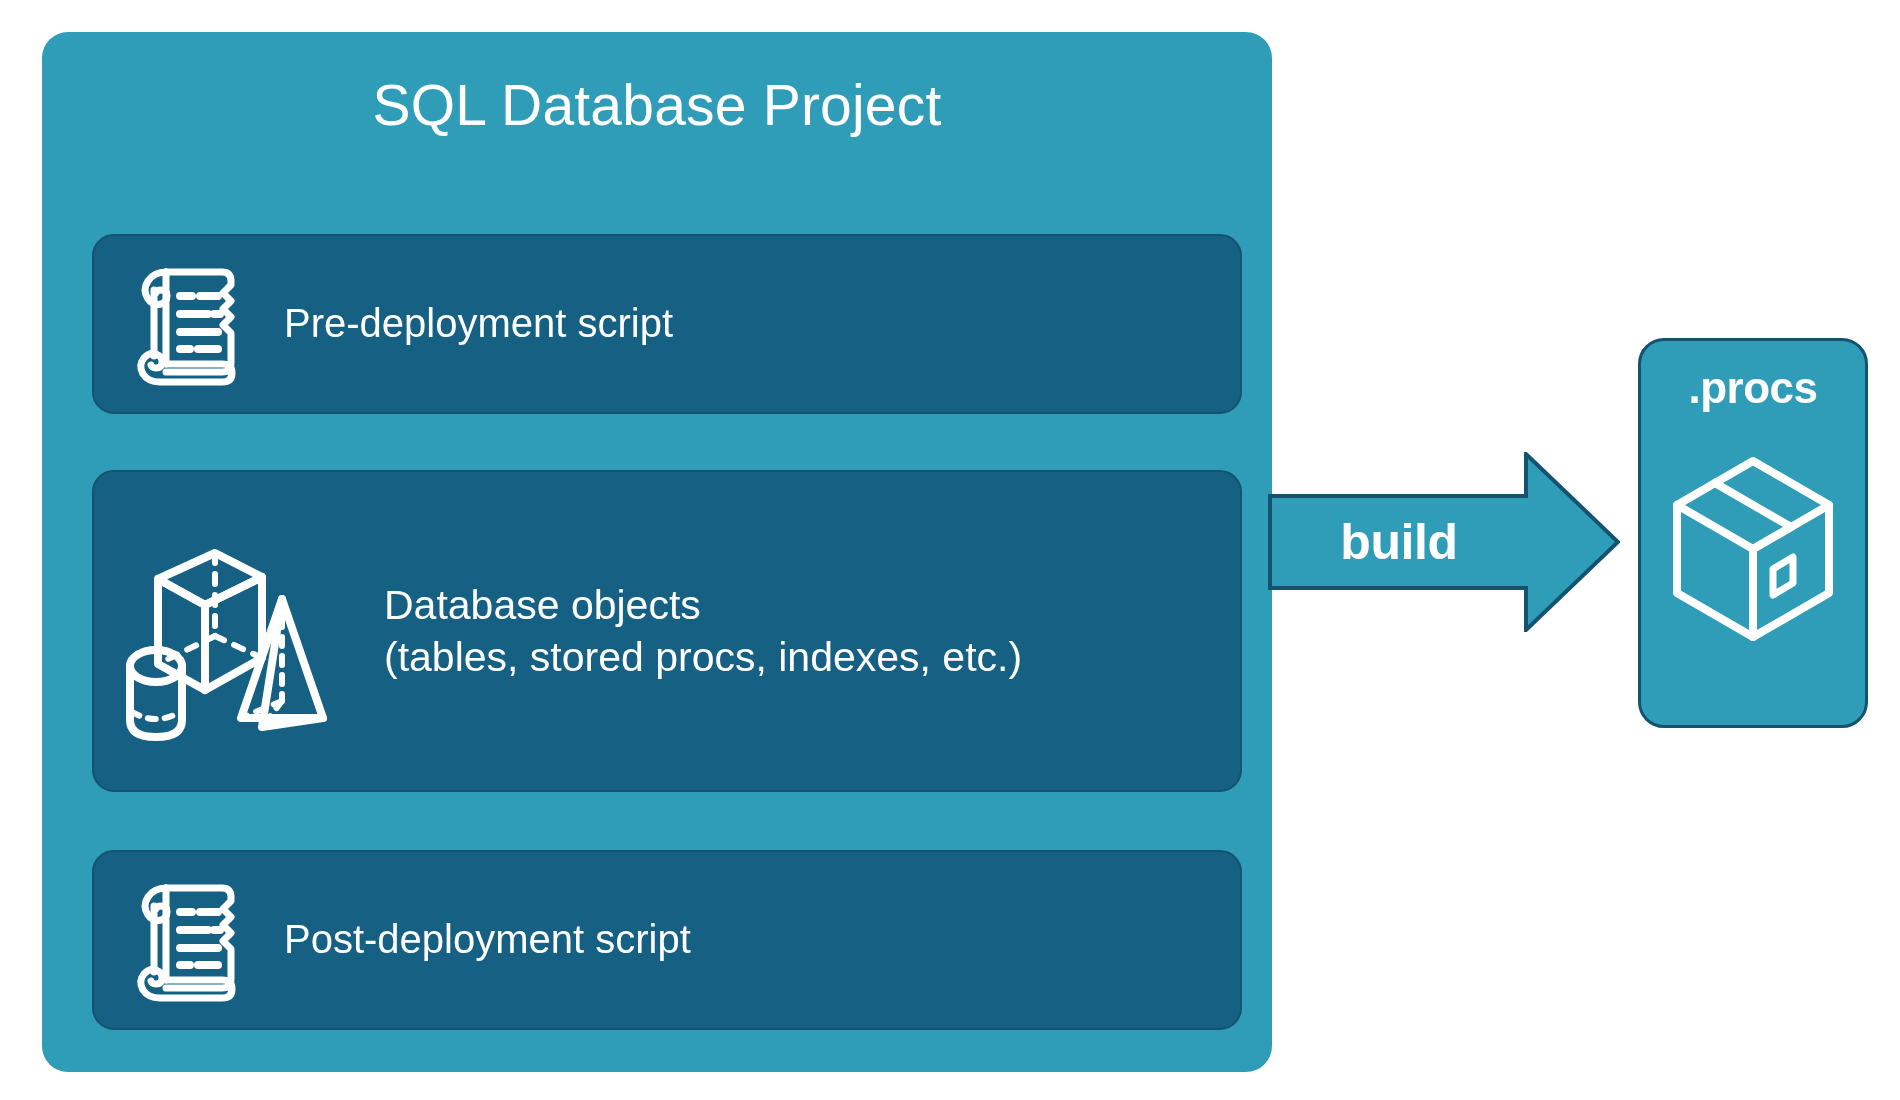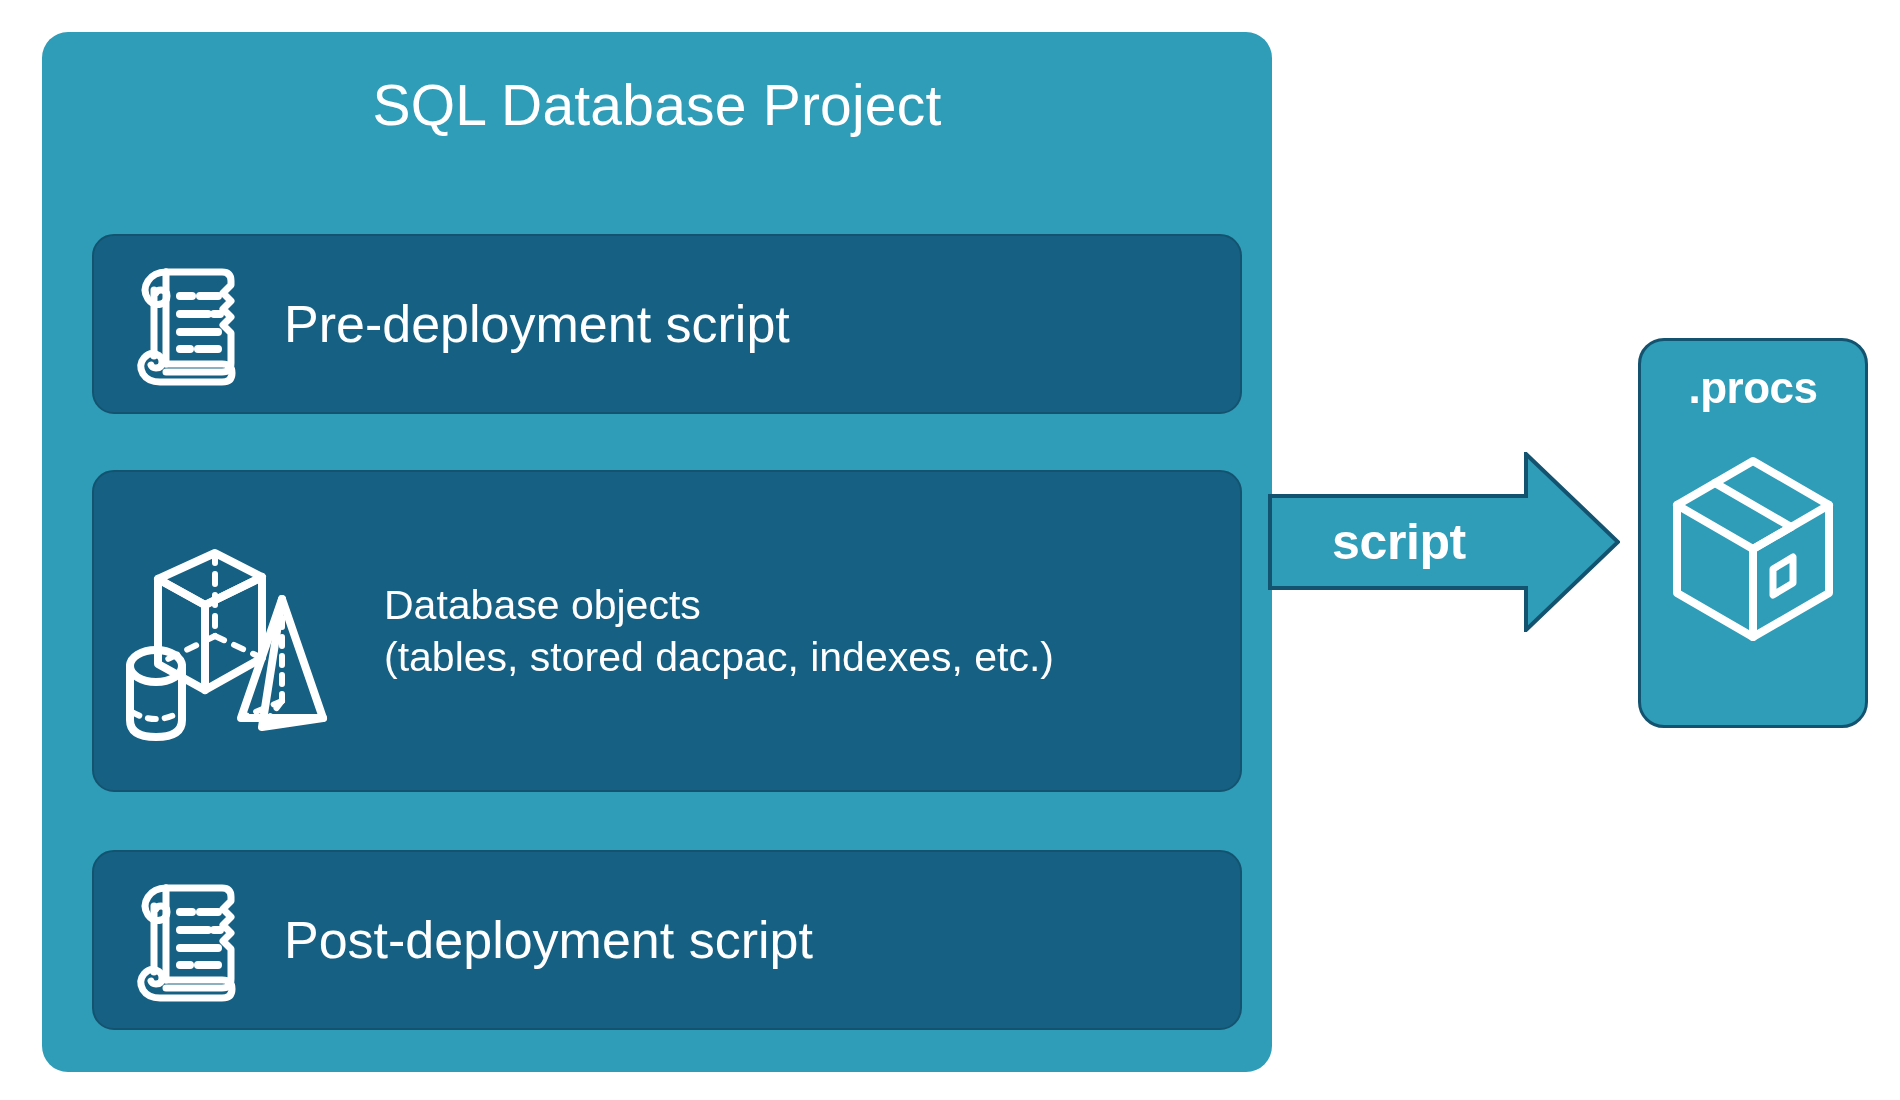--- a/index.html
+++ b/index.html
@@ -69,21 +69,21 @@
     display: flex;
     align-items: center;
     justify-content: center;
   }
   .card-pre  .card-icon,
   .card-post .card-icon { width: 190px; }
   .card-objs .card-icon { width: 290px; }
 
   .card-label {
     color: #ffffff;
-    font-size: 52px;
+    font-size: 40px;
     font-weight: 400;
     line-height: 1.28;
     white-space: pre-line;
   }
   .card-objs .card-label { font-size: 41px; }
 
   
   .build-arrow {
     position: absolute;
     left: 1268px;
@@ -196,21 +196,21 @@
           </g>
 
           <g stroke-width="8">
             <path d="M16 160 V214 q0 17 26 17 t26 -17 V160"></path>
             <ellipse cx="42" cy="160" rx="26" ry="16"></ellipse>
             <path d="M18 206 q24 14 48 0" stroke-dasharray="8 9" stroke-width="6"></path>
           </g>
         </svg>
       </div>
       <div class="card-label">Database objects
-(tables, stored dacpac, indexes, etc.)</div>
+(tables, stored procs, indexes, etc.)</div>
     </div>
 
     <div class="card card-post">
       <div class="card-icon">
         <svg width="118" height="128" viewBox="0 0 118 128" fill="none" stroke="#ffffff" stroke-width="7" stroke-linecap="round" stroke-linejoin="round">
           <path d="M36 12 H92 q9 0 9 9 v4 l-8 8 8 8 -8 8 8 8 -8 8 8 8 v30 q0 9 -9 9 H36"></path>
           <path d="M36 12 q-12 0 -18 9 -6 9 0 18 5 7 13 5 6 -2 6 -8 0 -6 -6 -6 -4 0 -5 3"></path>
           <path d="M24 30 V96"></path>
           <path d="M36 12 V104"></path>
           <path d="M36 104 h56 q10 0 10 9 0 9 -10 9 H30 q-12 0 -17 -8 -5 -9 1 -16 5 -6 12 -4 6 2 6 8 0 6 -6 6 -4 0 -5 -3"></path>
@@ -225,21 +225,21 @@
       </div>
       <div class="card-label">Post-deployment script</div>
     </div>
   </div>
 
   <div class="build-arrow">
     <svg width="352" height="180" viewBox="0 0 352 180">
       <polygon points="2,44 258,44 258,2 350,90 258,178 258,136 2,136" fill="#2f9cb8" stroke="#13536f" stroke-width="4" stroke-linejoin="miter"></polygon>
     </svg>
   </div>
-  <div class="build-text">script</div>
+  <div class="build-text">build</div>
 
   <div class="dacpac-panel">
     <div class="dacpac-title">.procs</div>
 
     <div class="dacpac-icon">
       <svg width="172" height="200" viewBox="0 0 172 200" fill="none" stroke="#ffffff" stroke-width="8" stroke-linecap="round" stroke-linejoin="round">
 
         <path d="M86 12 L162 56 V144 L86 188 L10 144 V56 Z"></path>
 
         <path d="M86 100 V188"></path>

